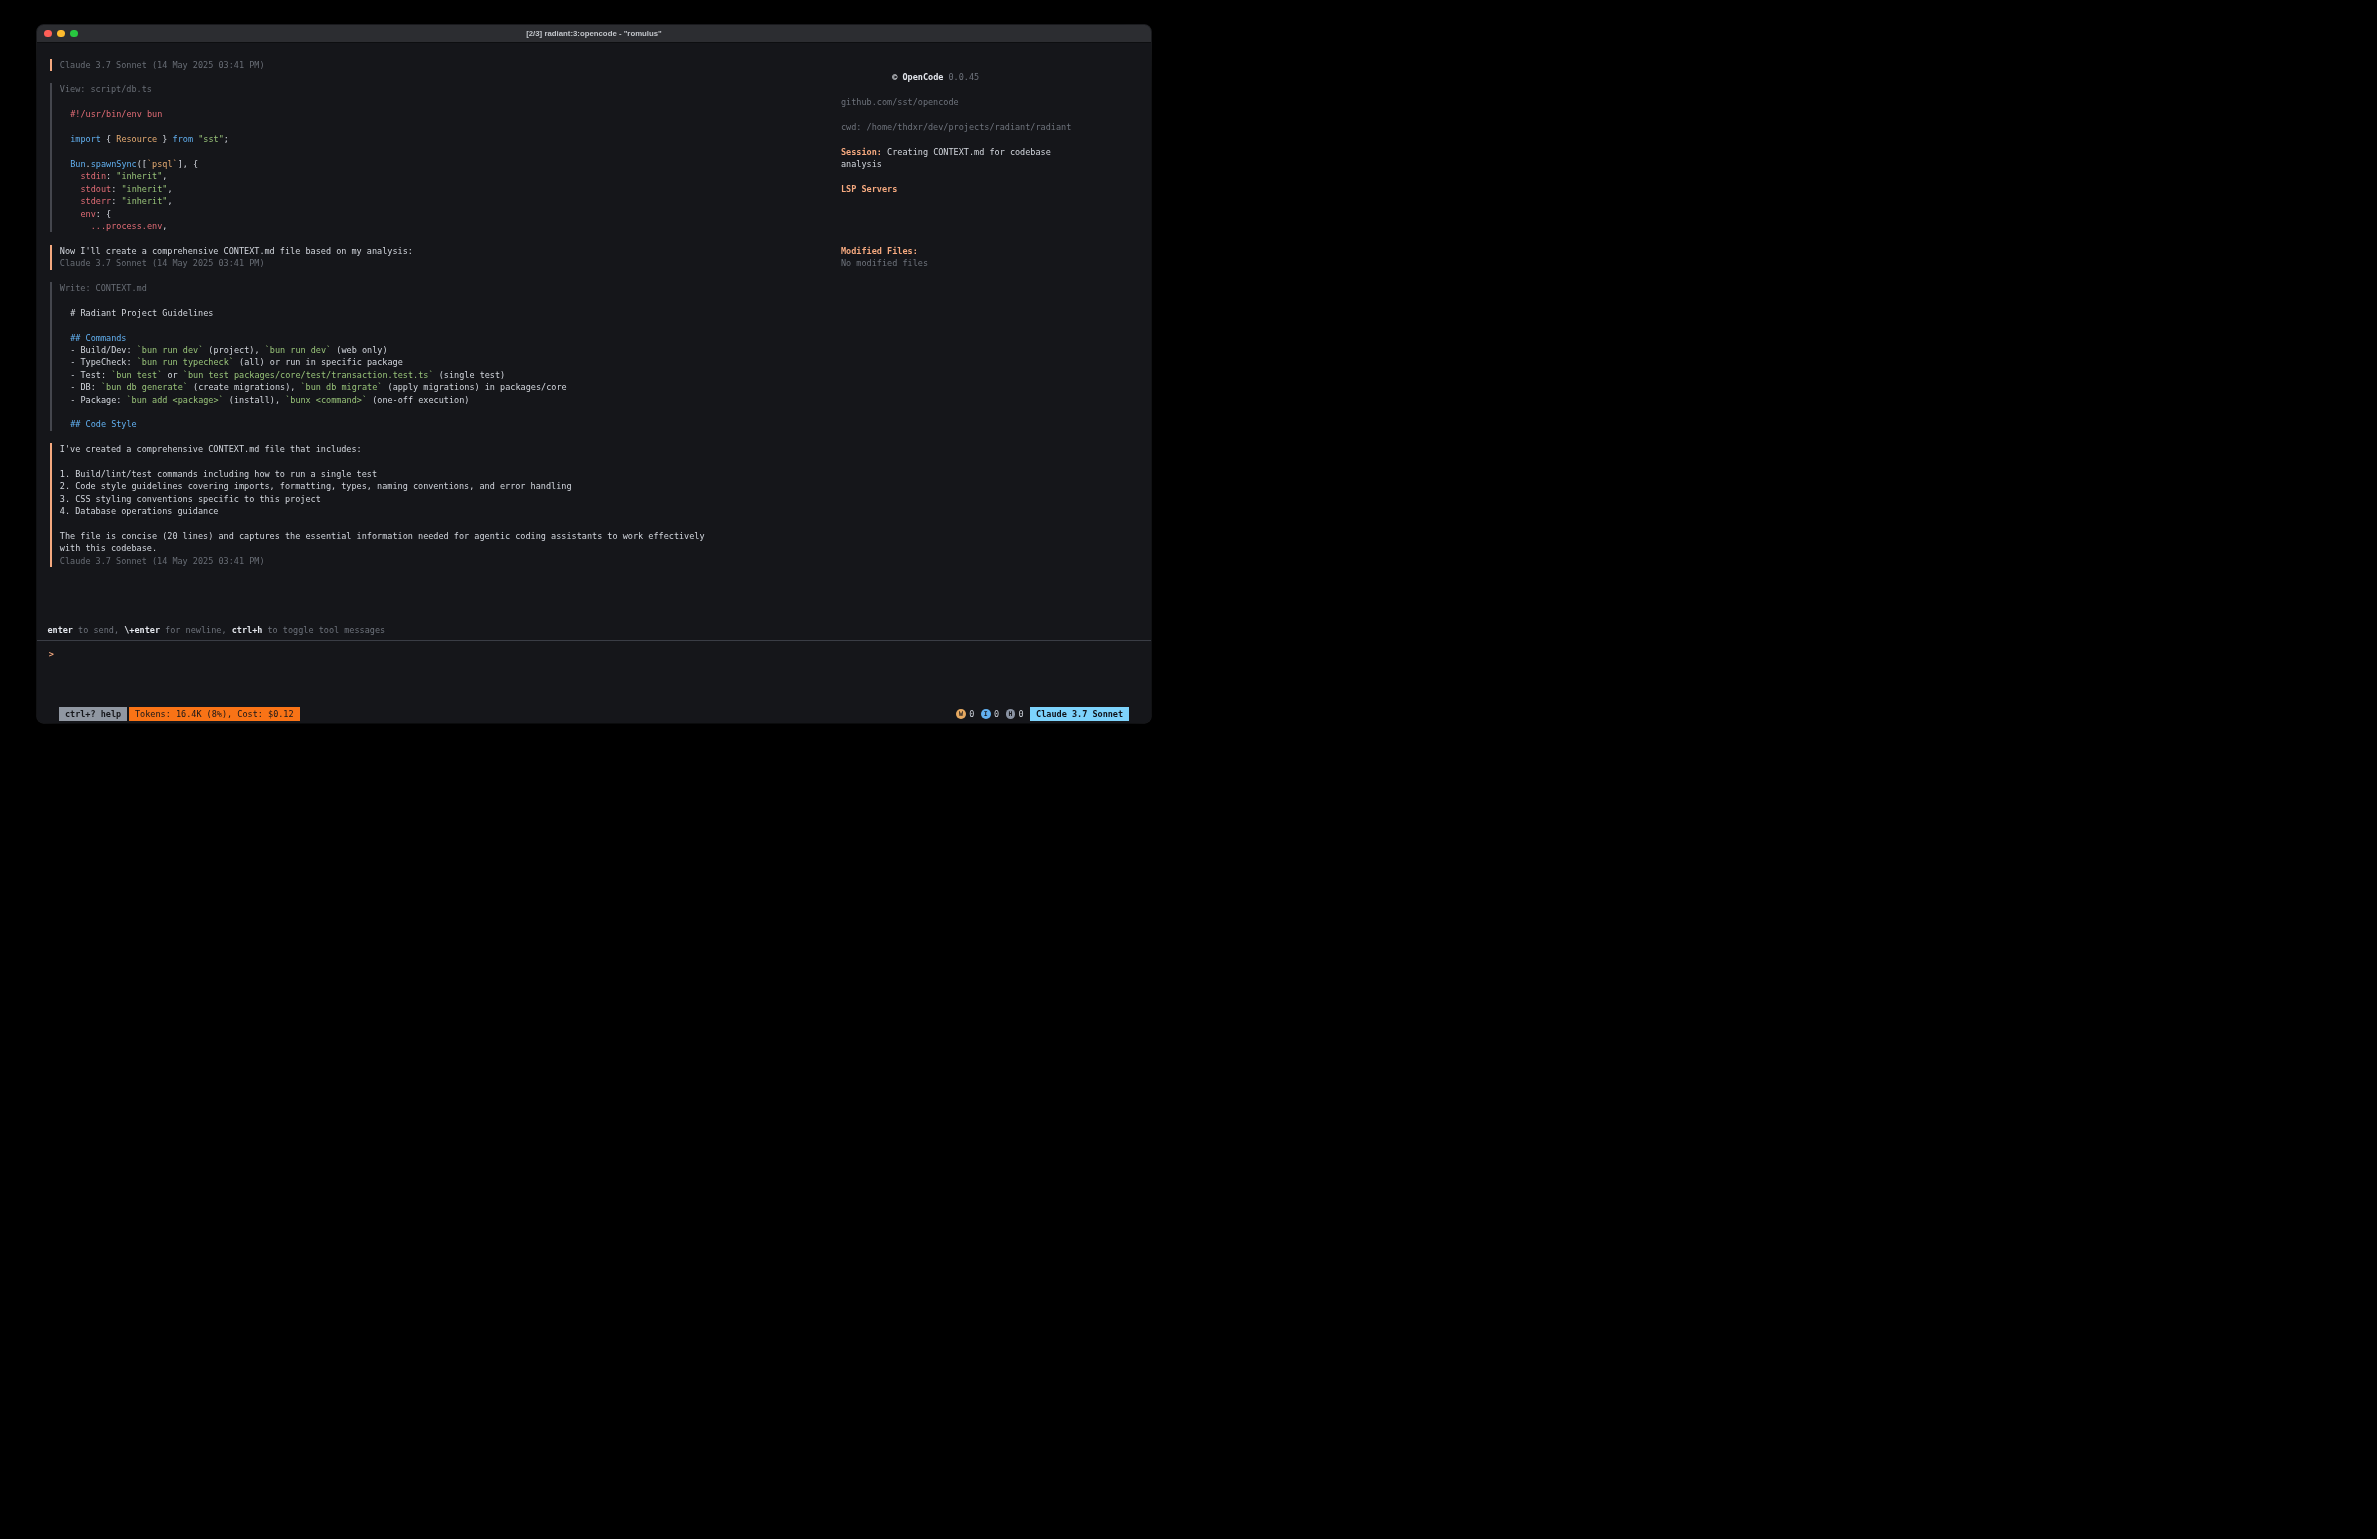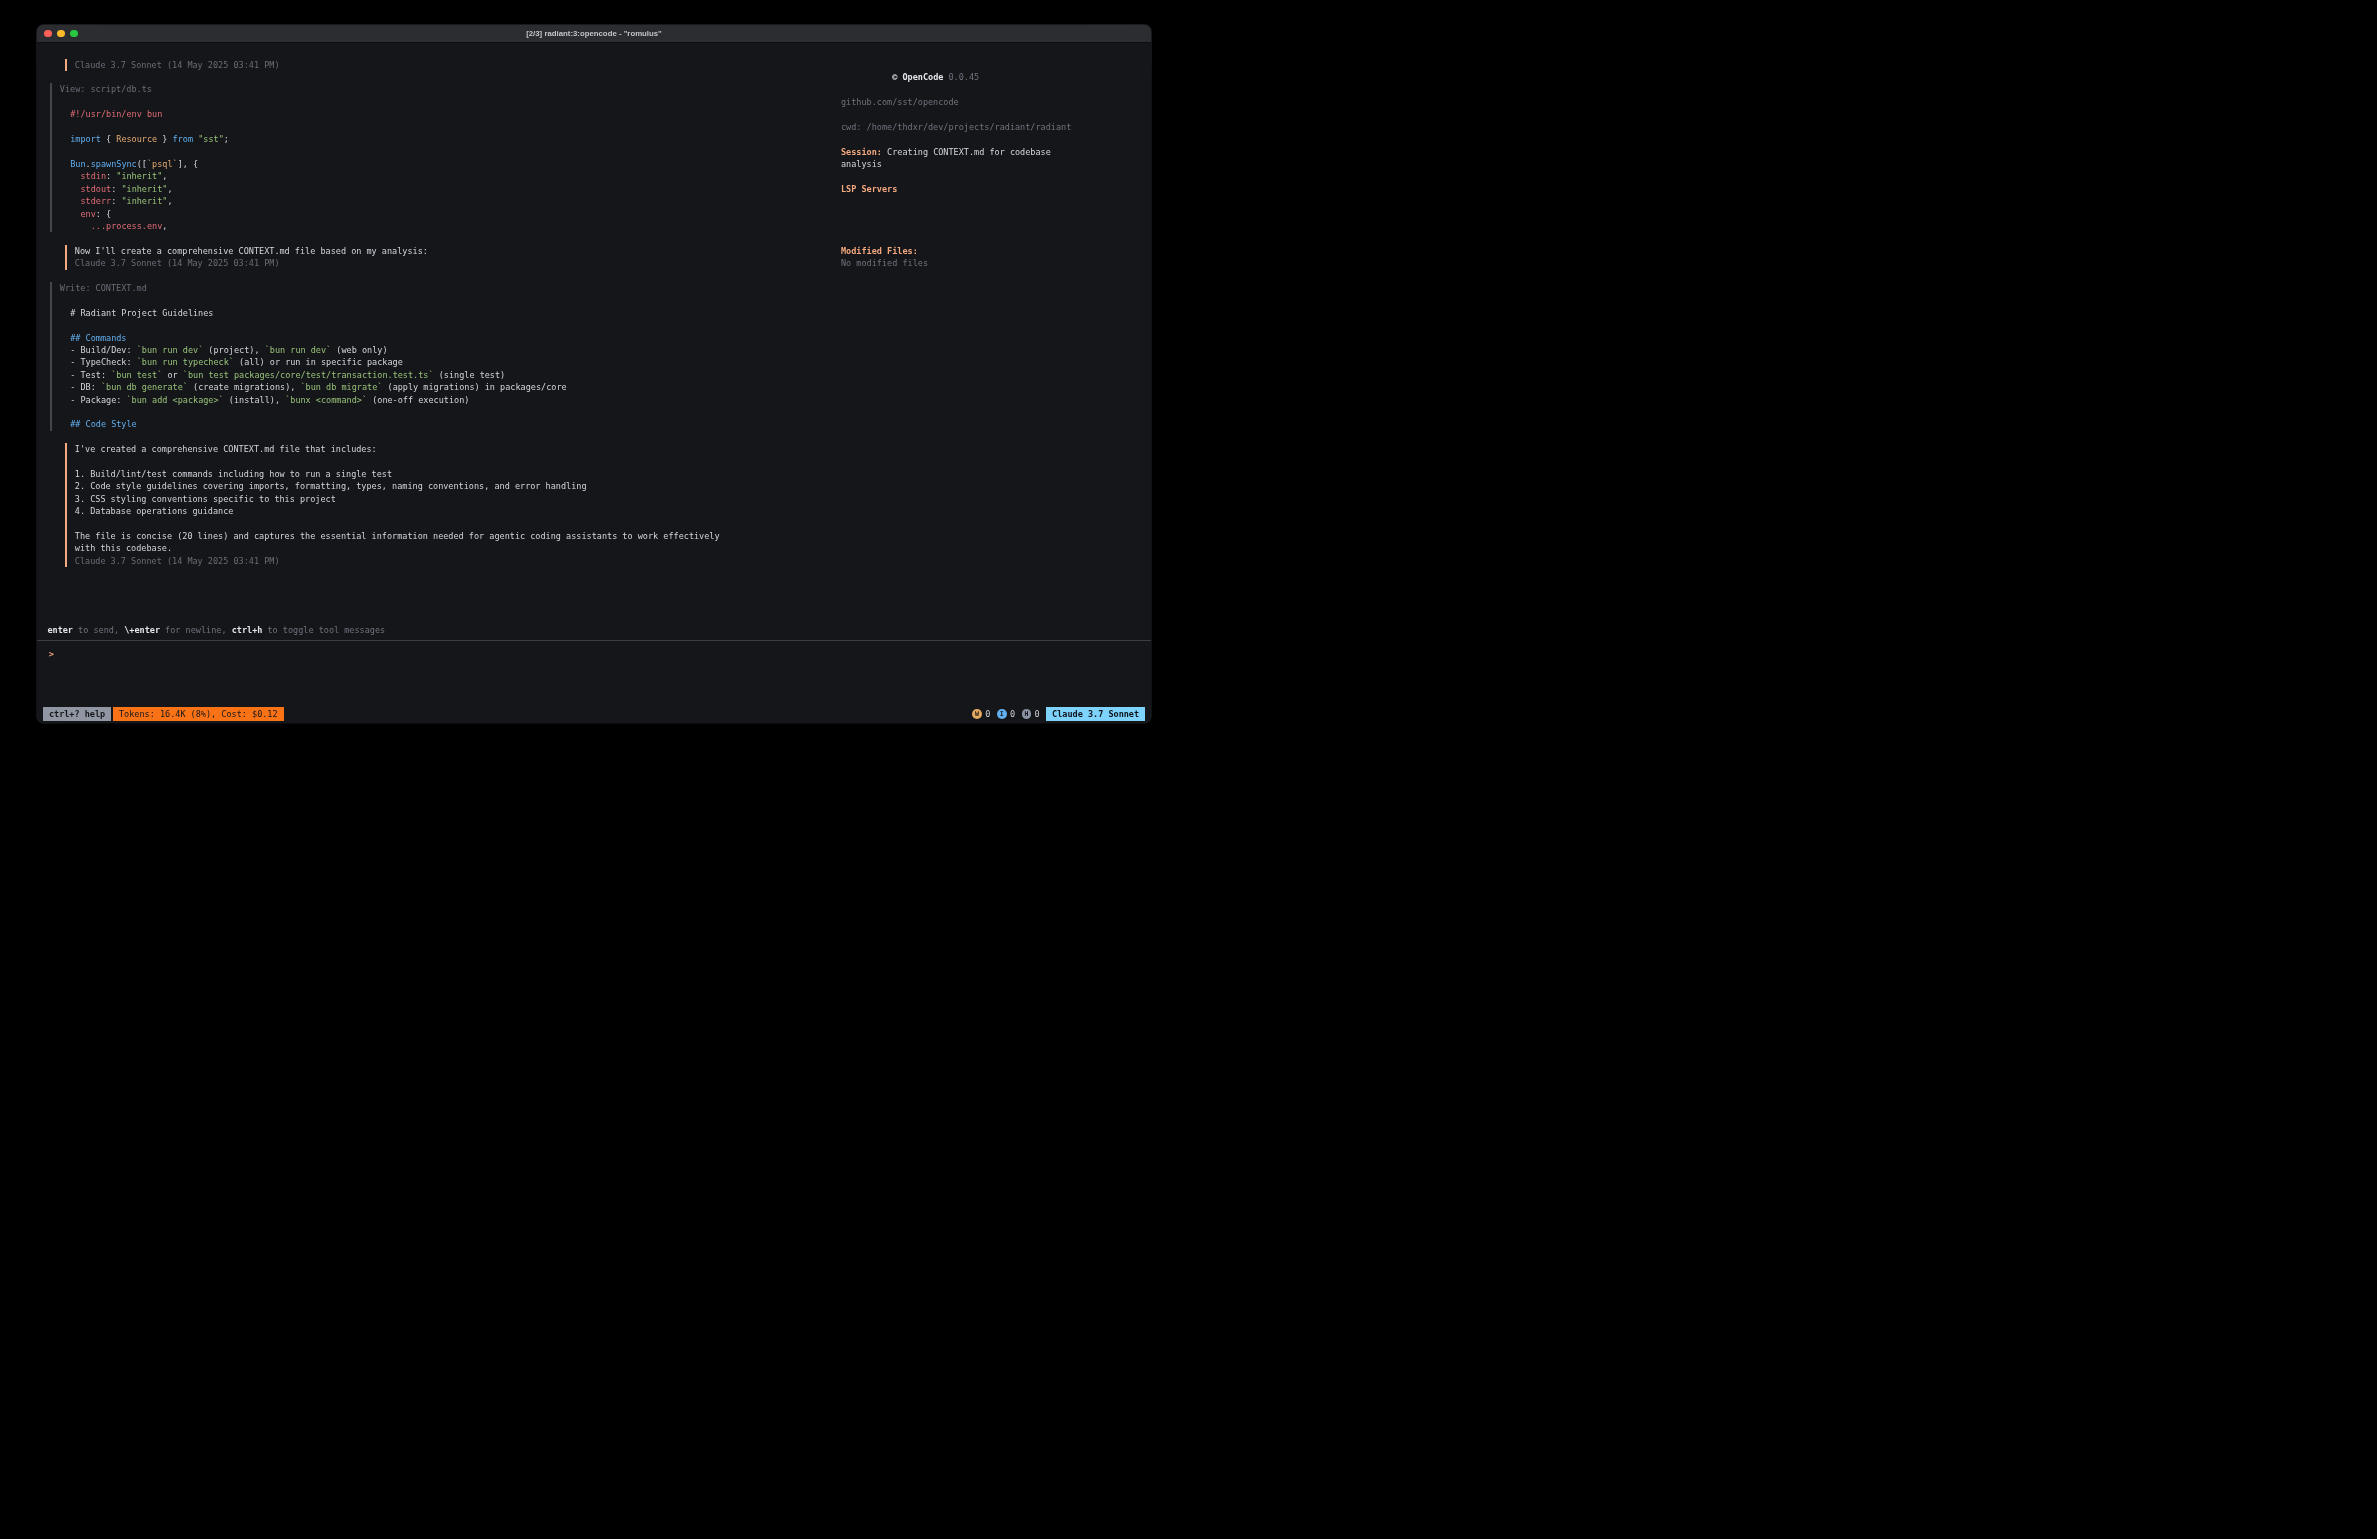--- a/index.html
+++ b/index.html
@@ -22,21 +22,21 @@
   .light.yellow { background:#febc2e; }
   .light.green { background:#28c840; }
   .titlebar .title { font-family:"Liberation Sans", sans-serif; font-size:7.8px; font-weight:bold; color:#c2c5ca; }
 
   
   .main { flex:1 1 auto; display:flex; padding-top:15.7px; overflow:hidden; }
   .chat { flex:1 1 auto; min-width:0; padding:0 10.4px 0 13px; display:flex; flex-direction:column; gap:12.4px; }
   .info { flex:0 0 310px; padding-right:19.6px; }
 
   .block { border-left:2px solid #44464d; padding-left:7.8px; }
-  .block.orange { border-left-color:#f5a97f;margin-left:15px; }
+  .block.orange { border-left-color:#f5a97f; }
 
   .line { min-height:12.4px; line-height:12.4px; white-space:pre; }
   .msg-header, .msg-title { color:#686d75; line-height:12.4px; white-space:pre; }
   .spacer { height:12.4px; }
   .code { padding-left:10.4px; }
 
   .t-white { color:#d2d6dd; }
   .t-gray { color:#6e737c; }
   .t-red { color:#e06c75; }
   .t-green { color:#98c379; }
@@ -49,21 +49,21 @@
   .info .line { white-space:pre-wrap; }
   .info-section { margin-bottom:12.4px; }
   .info-gap-big { height:25px; }
 
   
   .hint { flex:0 0 15.7px; padding-left:10.4px; line-height:15.7px; white-space:pre; }
   .editor { flex:0 0 65px; border-top:0.7px solid #3a3d45; padding:7.8px 0 0 11.7px; cursor:text; }
   .prompt { color:#f5a97f; font-weight:bold; }
 
   
-  .statusbar { flex:0 0 18px; display:flex; align-items:center; justify-content:space-between; padding:0 6px; }
+  .statusbar { flex:0 0 18px; display:flex; align-items:center; justify-content:space-between; padding:0 22px; }
   .status-left { display:flex; align-items:center; gap:2px; }
   .status-right { display:flex; align-items:center; gap:6.5px; }
   .badge { display:inline-block; padding:1.3px 5.9px; line-height:11px; font-size:8.5px; }
   .badge-help { background:#9097a2; color:#15161a; font-weight:bold; }
   .badge-tokens { background:#f97316; color:#15161a; }
   .badge-model { background:#7dd3fc; color:#10131a; font-weight:bold; }
   .diag { display:inline-flex; align-items:center; gap:3.3px; }
   .circle { display:inline-flex; width:9.8px; height:9.8px; border-radius:50%;
     align-items:center; justify-content:center; font-size:6.5px; font-weight:bold; color:#15161a; }
   .c-warn { background:#e5a860; }

